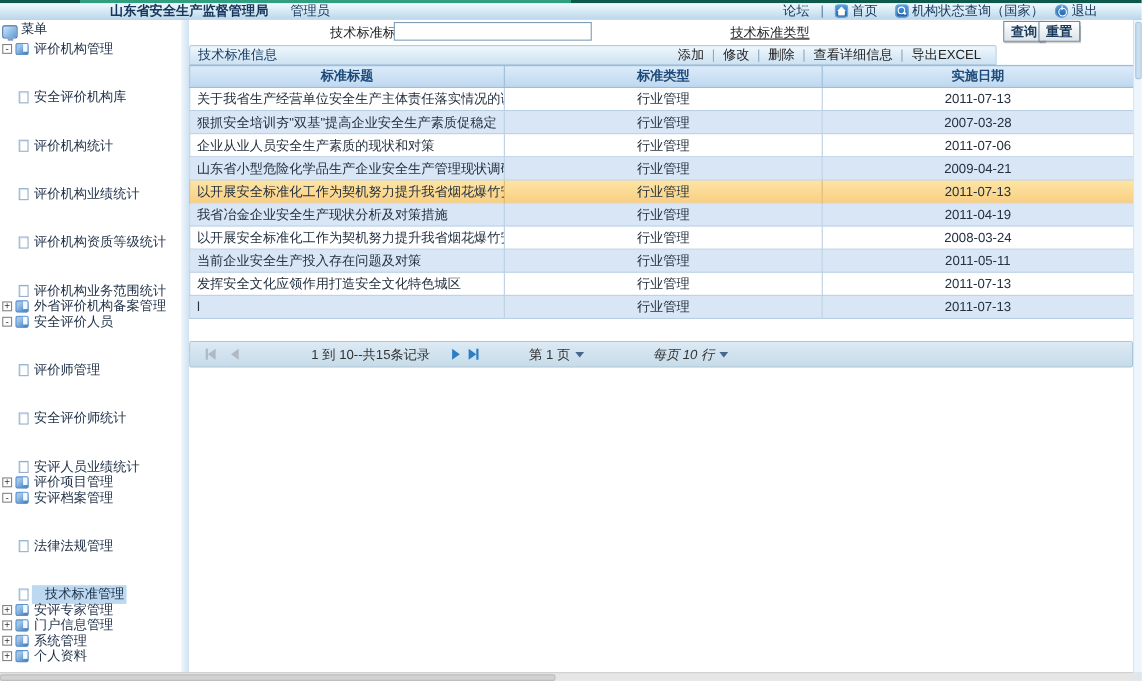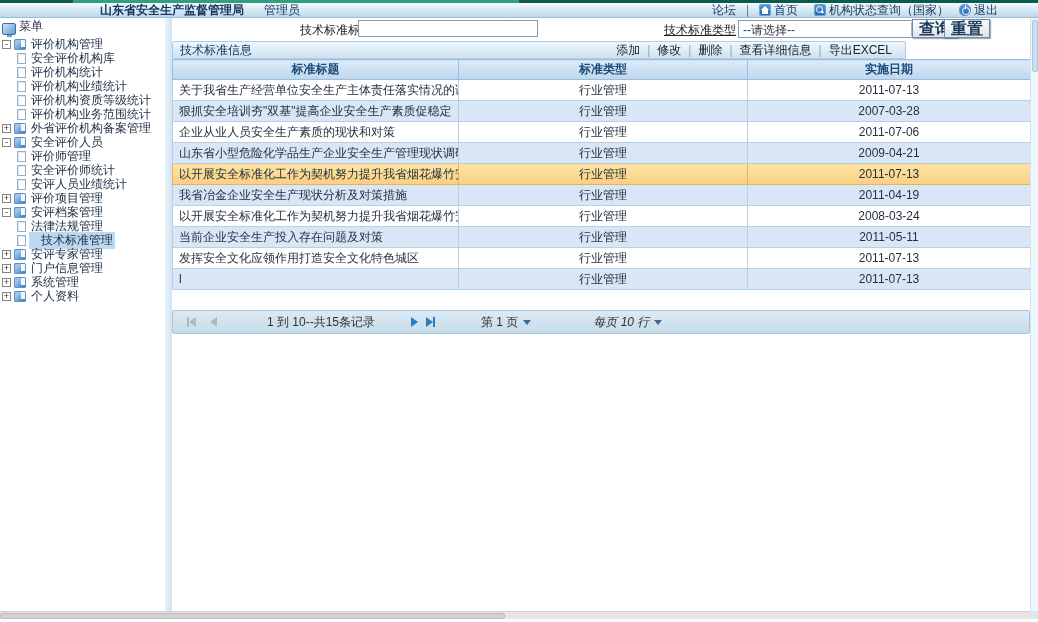--- a/index.html
+++ b/index.html
@@ -49,21 +49,21 @@
   .scroll-corner { position:absolute; left:1030px; top:611px; width:8px; height:8px; background:#dfe7ee; }
 
   
   .tree-root { display:flex; align-items:flex-end; gap:3px; height:15px; margin:2px 0 1px 2px; color:#1c2d44; }
   .ic-monitor { width:14px; height:12px; border:1px solid #3d6ea8; border-radius:2px;
     background:linear-gradient(135deg,#cfe6fa,#5f9bd6); position:relative; flex:0 0 auto; }
   .ic-monitor::after { content:""; position:absolute; left:4px; top:11px; width:5px; height:2px; background:#7d9cbf; }
   ul.tree { list-style:none; margin-top:2px; }
   .tree li { display:flex; align-items:center; height:14px; gap:3px; white-space:nowrap; cursor:pointer; color:#1c2d44; }
   .tree li.parent { padding-left:2px; }
-  .tree li.leaf { padding-left:17px; }
+  .tree li.leaf { padding-left:17px;margin-top:30px; }
   .expander { width:9px; height:9px; border:1px solid #848484; background:#fff; flex:0 0 auto;
     font-size:9px; line-height:7px; text-align:center; color:#333; }
   .expander.minus::before { content:"-"; }
   .expander.plus::before { content:"+"; }
   .ic-folder { width:12px; height:11px; border-radius:2px; flex:0 0 auto;
     background:linear-gradient(135deg,#9cc6ee 30%,#2f6cb3); box-shadow:0 0 0 1px #5f92c6 inset; position:relative; }
   .ic-folder::after { content:""; position:absolute; right:1px; top:1px; width:4px; height:7px; background:#f2f8ff; }
   .ic-page { width:9px; height:11px; background:#fff; border:1px solid #96aec7; flex:0 0 auto;
     box-shadow:1px 1px 0 #dfe9f2 inset; }
   .tree li .lbl { padding:0 2px; }
@@ -77,21 +77,21 @@
   .search-row .lab2 { position:absolute; left:492px; top:4px;text-decoration:underline; }
   .fake-select { position:absolute; left:566px; top:2px; width:190px; height:18px; background:#fff;
     border:1px solid #7f9db9; padding:1px 20px 0 4px; color:#333; cursor:pointer; }
   .sel-btn { position:absolute; right:1px; top:1px; bottom:1px; width:15px;
     background:linear-gradient(#f8f8f8,#d8dde2); border-left:1px solid #a9b4bf;
     display:flex; align-items:center; justify-content:center; }
   .tri-down { width:0; height:0; border-left:3px solid transparent; border-right:3px solid transparent;
     border-top:4px solid #333; }
   .btn { position:absolute; top:1px; height:19px; padding:1px 6px 0; background:linear-gradient(#ffffff,#dde3e9);
     border:1px solid #6f8ba5; box-shadow:1px 1px 1px rgba(60,70,80,.45); font-weight:bold;
-    color:#1a3a5c; cursor:pointer; font-size:16px; line-height:16px; }
+    color:#1a3a5c; cursor:pointer; font-size:12px; line-height:16px; }
   .btn-query { left:740px; }
   .btn-reset { left:772px; }
 
   
   .panel-bar { position:absolute; left:0; top:23px; width:734px; height:18px;
     background:linear-gradient(#eff7fd,#cde2f2); border:1px solid #b4cde2; border-radius:2px 2px 0 0;
     display:flex; align-items:center; color:#143a60; }
   .panel-bar .p-title { margin-left:7px; }
   .panel-bar .actions { margin-left:auto; margin-right:6px; display:flex; align-items:center; }
   .panel-bar .actions a { color:#222; cursor:pointer; text-decoration:none; padding:0 7px; }
@@ -113,21 +113,21 @@
   .pager { position:absolute; left:0; top:292px; width:858px; height:24px;
     background:linear-gradient(#dcEAf4,#c6dbe9); background:linear-gradient(#dceaf4,#c6dbe9);
     border:1px solid #aac4d8; border-radius:2px; display:flex; align-items:center; color:#333; }
   .pg-btn { display:flex; align-items:center; cursor:pointer; margin-left:14px; }
   .pg-btn .tri-l { width:0; height:0; border-top:5px solid transparent; border-bottom:5px solid transparent; border-right:7px solid #2d7dc3; }
   .pg-btn .tri-r { width:0; height:0; border-top:5px solid transparent; border-bottom:5px solid transparent; border-left:7px solid #2d7dc3; }
   .pg-btn .bar { width:2px; height:10px; background:#2d7dc3; }
   .pg-btn.disabled .tri-l, .pg-btn.disabled .tri-r { border-right-color:#aeb9c2; border-left-color:#aeb9c2; }
   .pg-btn.disabled .bar { background:#aeb9c2; }
   .pg-btn.disabled { cursor:default; }
-  .pg-records { margin-left:34px; width:140px; text-align:center; }
+  .pg-records { margin-left:34px; width:140px; text-align:right; }
   .pg-next { margin-left:20px; }
   .pg-last { margin-left:8px; }
   .pg-select { display:flex; align-items:center; gap:5px; cursor:pointer; }
   .pg-page { margin-left:46px; }
   .pg-size { margin-left:62px;font-style:italic; }
   .pg-select .tri { width:0; height:0; border-left:4px solid transparent; border-right:4px solid transparent;
     border-top:5px solid #44688c; }
 </style>
 </head>
 <body>
@@ -251,26 +251,20 @@
   </div>
 
   <div class="splitter"></div>
 
   <div class="main">
 
     <div class="search-row">
       <span class="lab1">技术标准标题</span>
       <input value="" style="">
       <span class="lab2">技术标准类型</span>
-      <div class="fake-select">
-        <span>--请选择--</span>
-        <span class="sel-btn">
-            <span class="tri-down"></span>
-          </span>
-      </div>
       <button class="btn btn-query">查询</button>
       <button class="btn btn-reset">重置</button>
     </div>
 
     <div class="panel-bar">
       <span class="p-title">技术标准信息</span>
       <span class="actions">
         <a>添加</a>
         <span class="asep">|</span>
         <a>修改</a>

